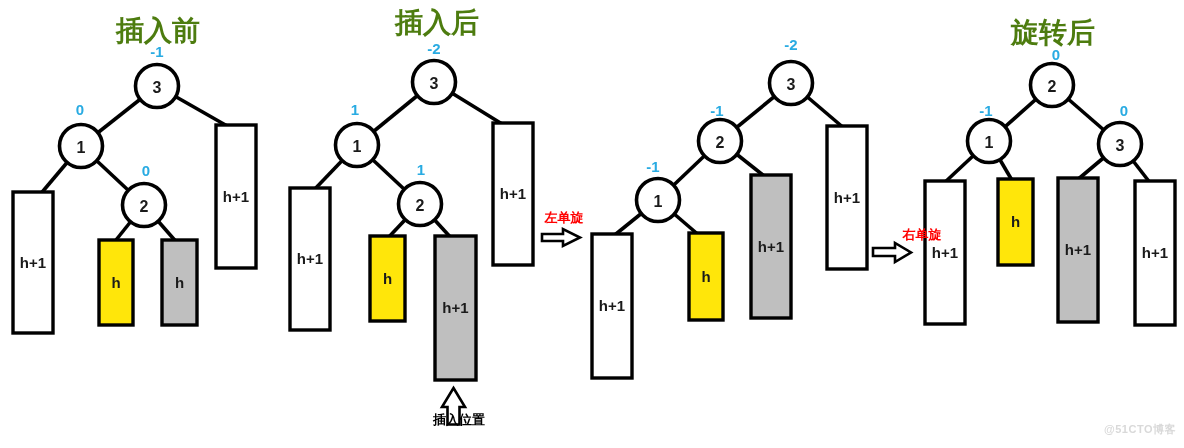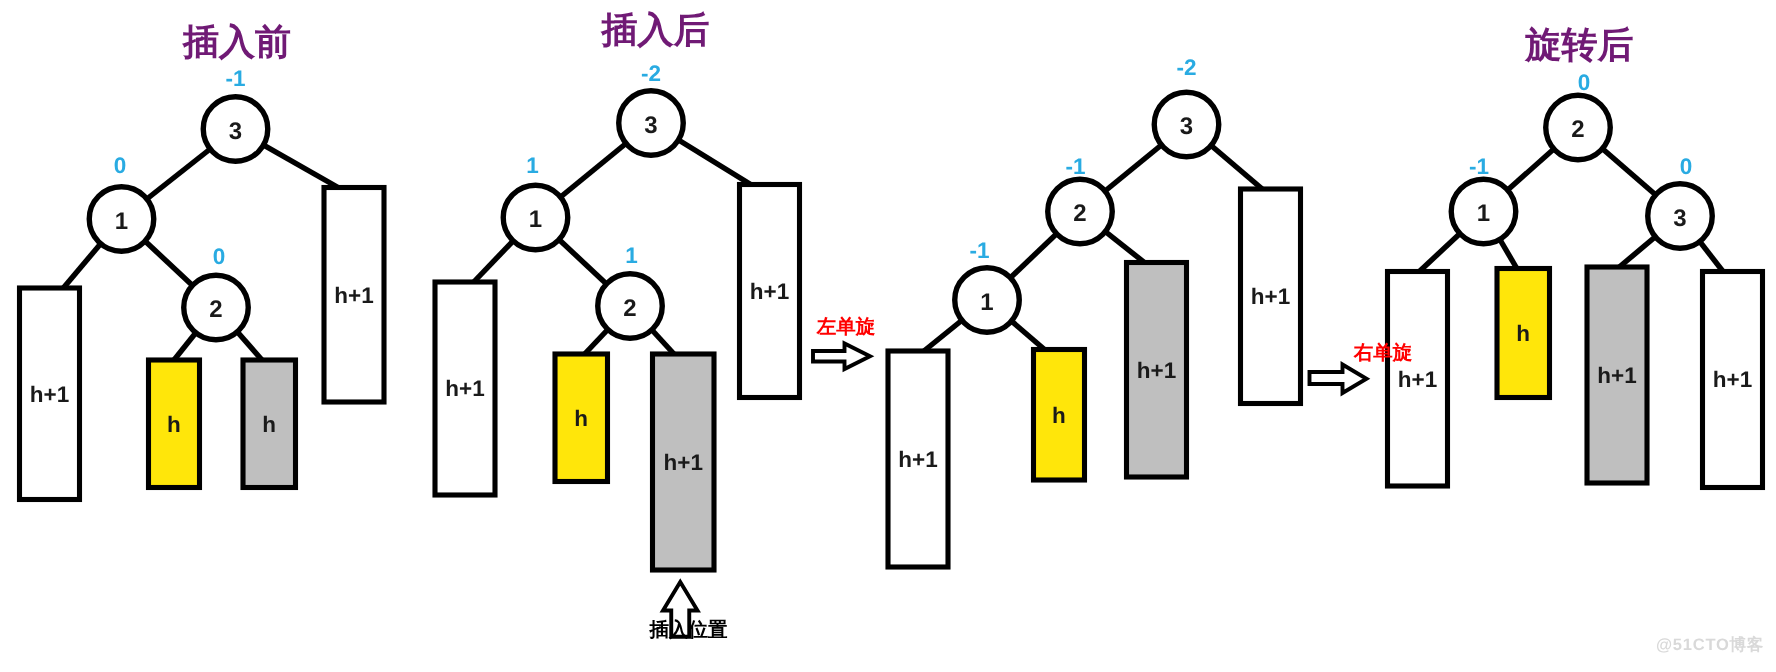--- a/index.html
+++ b/index.html
@@ -4,21 +4,21 @@
 <style>
   html,body{margin:0;padding:0;}
   body{
     width:1184px;height:448px;position:relative;overflow:hidden;
     background:#ffffff;
     font-family:"Liberation Sans","DejaVu Sans",sans-serif;
   }
   #diagram-svg{position:absolute;left:0;top:0;}
   .abs{position:absolute;white-space:nowrap;font-weight:bold;}
   .tree-title{
-    font-size:24px;font-weight:bold;color:#701a75;
+    font-size:28px;font-weight:bold;color:#4d7c0f;
     transform:translateX(-50%);
   }
   .rotation-label{
     font-size:13px;font-weight:bold;color:#ff0000;
     transform:translateX(-50%);
     text-align:center;
   }
   .insert-label{
     font-size:13px;font-weight:bold;color:#000;
     transform:translateX(-50%);

